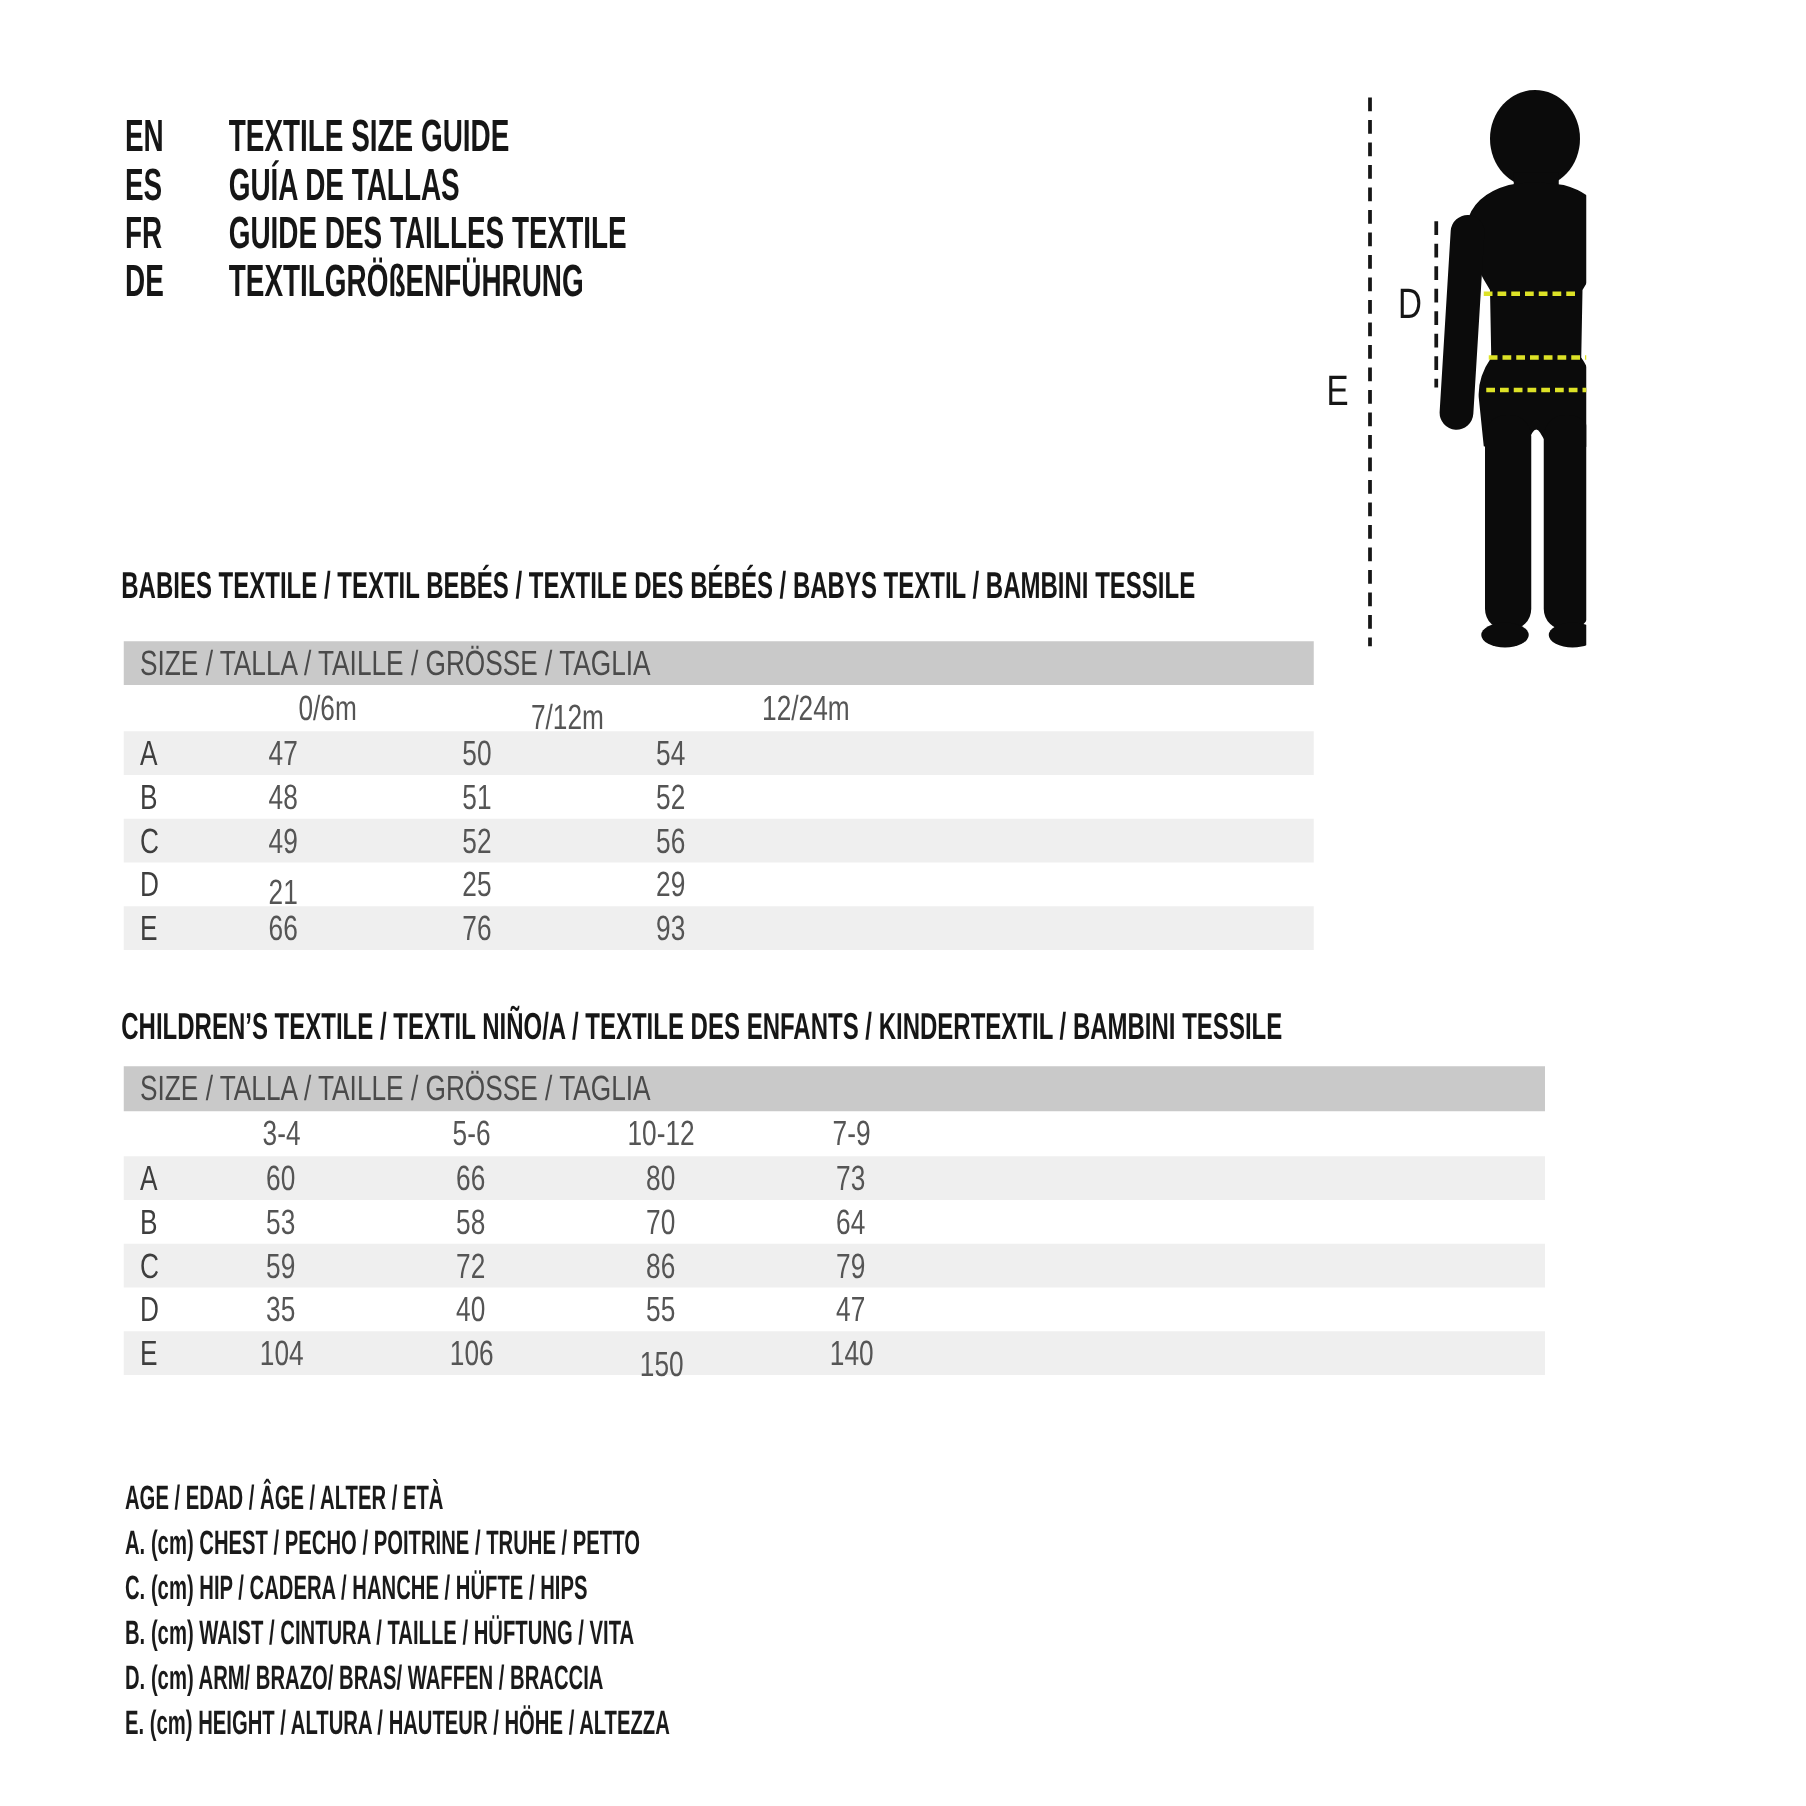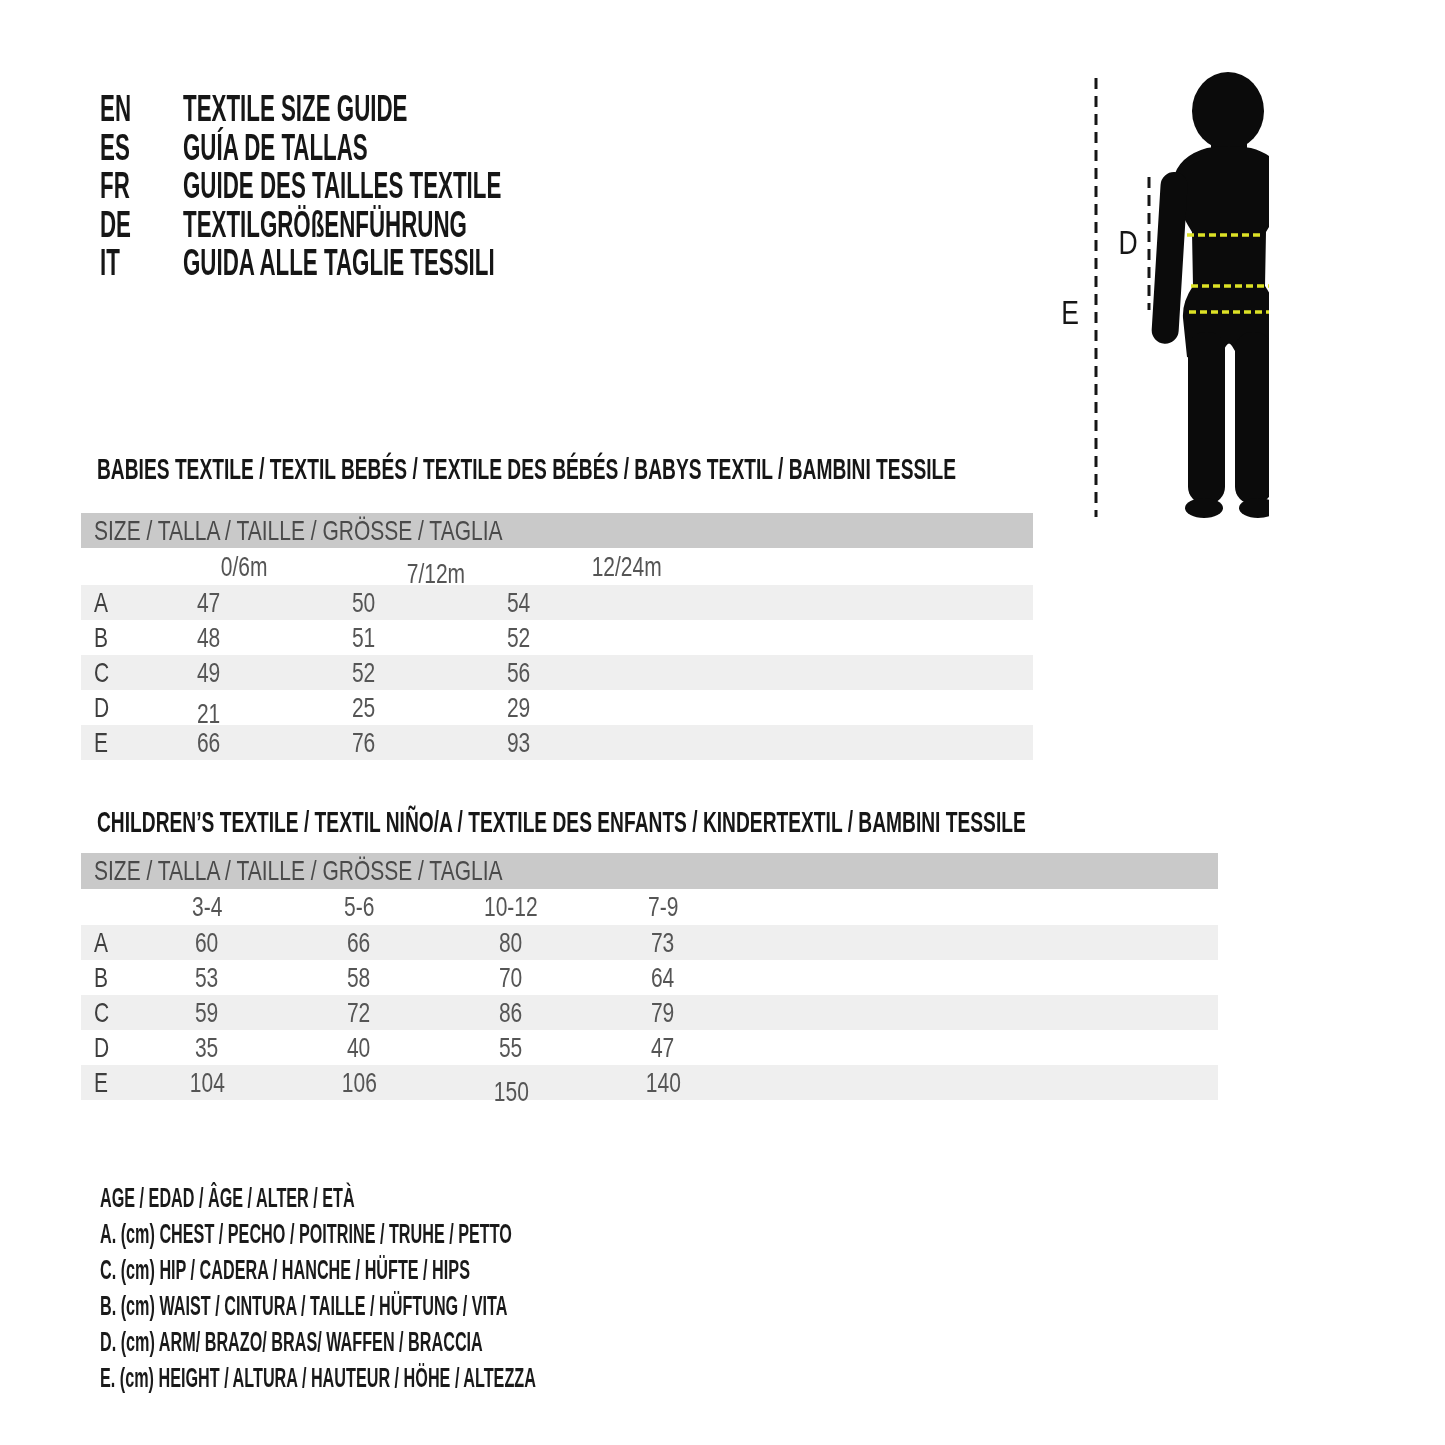--- a/index.html
+++ b/index.html
@@ -11,21 +11,21 @@
   .sx-title{font-size:30px;font-weight:700;color:#161616;transform:scaleX(.64);}
   .sx-legend{font-size:27px;font-weight:700;color:#1a1a1a;transform:scaleX(.60);}
   .sx-bar{font-size:28px;font-weight:400;color:#4a4a4a;transform:scaleX(.75);}
   .sx-cell{font-size:28px;font-weight:400;color:#555;transform:scaleX(.75);transform-origin:center;}
   .sx-lblc{font-size:28px;font-weight:400;color:#3e3e3e;transform:scaleX(.75);transform-origin:left center;}
 
   .lang-block{position:absolute;left:100px;top:90px;}
   .lang-row{display:flex;height:38.5px;align-items:center;}
   .lang-code{width:83px;flex:0 0 auto;}
   .sec-title{position:absolute;left:97px;line-height:32px;white-space:nowrap;}
-  .tbl{position:absolute;left:81px;}
+  .tbl{position:absolute;left:99px;}
   .bar{background:#c9c9c9;display:flex;align-items:center;padding-left:13px;box-sizing:border-box;}
   .trow{display:flex;align-items:center;}
   .trow.stripe{background:#efefef;}
   .lbl{width:50px;padding-left:13px;box-sizing:border-box;text-align:left;flex:0 0 auto;}
   .colc{text-align:center;flex:0 0 auto;}
   .legend{position:absolute;left:100px;top:1180px;}
   .legend-line{height:36px;display:flex;align-items:center;white-space:nowrap;}
   .figlab{font-size:34px;fill:#161616;font-weight:400;}
 </style>
 </head>
@@ -42,24 +42,20 @@
         <span class="lang-code"><span class="sq sx-lang">ES</span></span>
         <span><span class="sq sx-lang">GUÍA DE TALLAS</span></span>
       </div>
       <div class="lang-row">
         <span class="lang-code"><span class="sq sx-lang">FR</span></span>
         <span><span class="sq sx-lang">GUIDE DES TAILLES TEXTILE</span></span>
       </div>
       <div class="lang-row">
         <span class="lang-code"><span class="sq sx-lang">DE</span></span>
         <span><span class="sq sx-lang">TEXTILGRÖßENFÜHRUNG</span></span>
-      </div>
-      <div class="lang-row">
-        <span class="lang-code"><span class="sq sx-lang">IT</span></span>
-        <span><span class="sq sx-lang">GUIDA ALLE TAGLIE TESSILI</span></span>
       </div>
     </div>
 
   <svg style="position:absolute;left:1040px;top:60px;" width="340" height="470" viewBox="0 0 340 470">
 
     <line x1="56" y1="18" x2="56" y2="457" stroke="#161616" stroke-width="3" stroke-dasharray="11 7"></line>
 
     <line x1="109" y1="117" x2="109" y2="250" stroke="#161616" stroke-width="3" stroke-dasharray="11 7"></line>
 
     <g fill="#0b0b0b">

